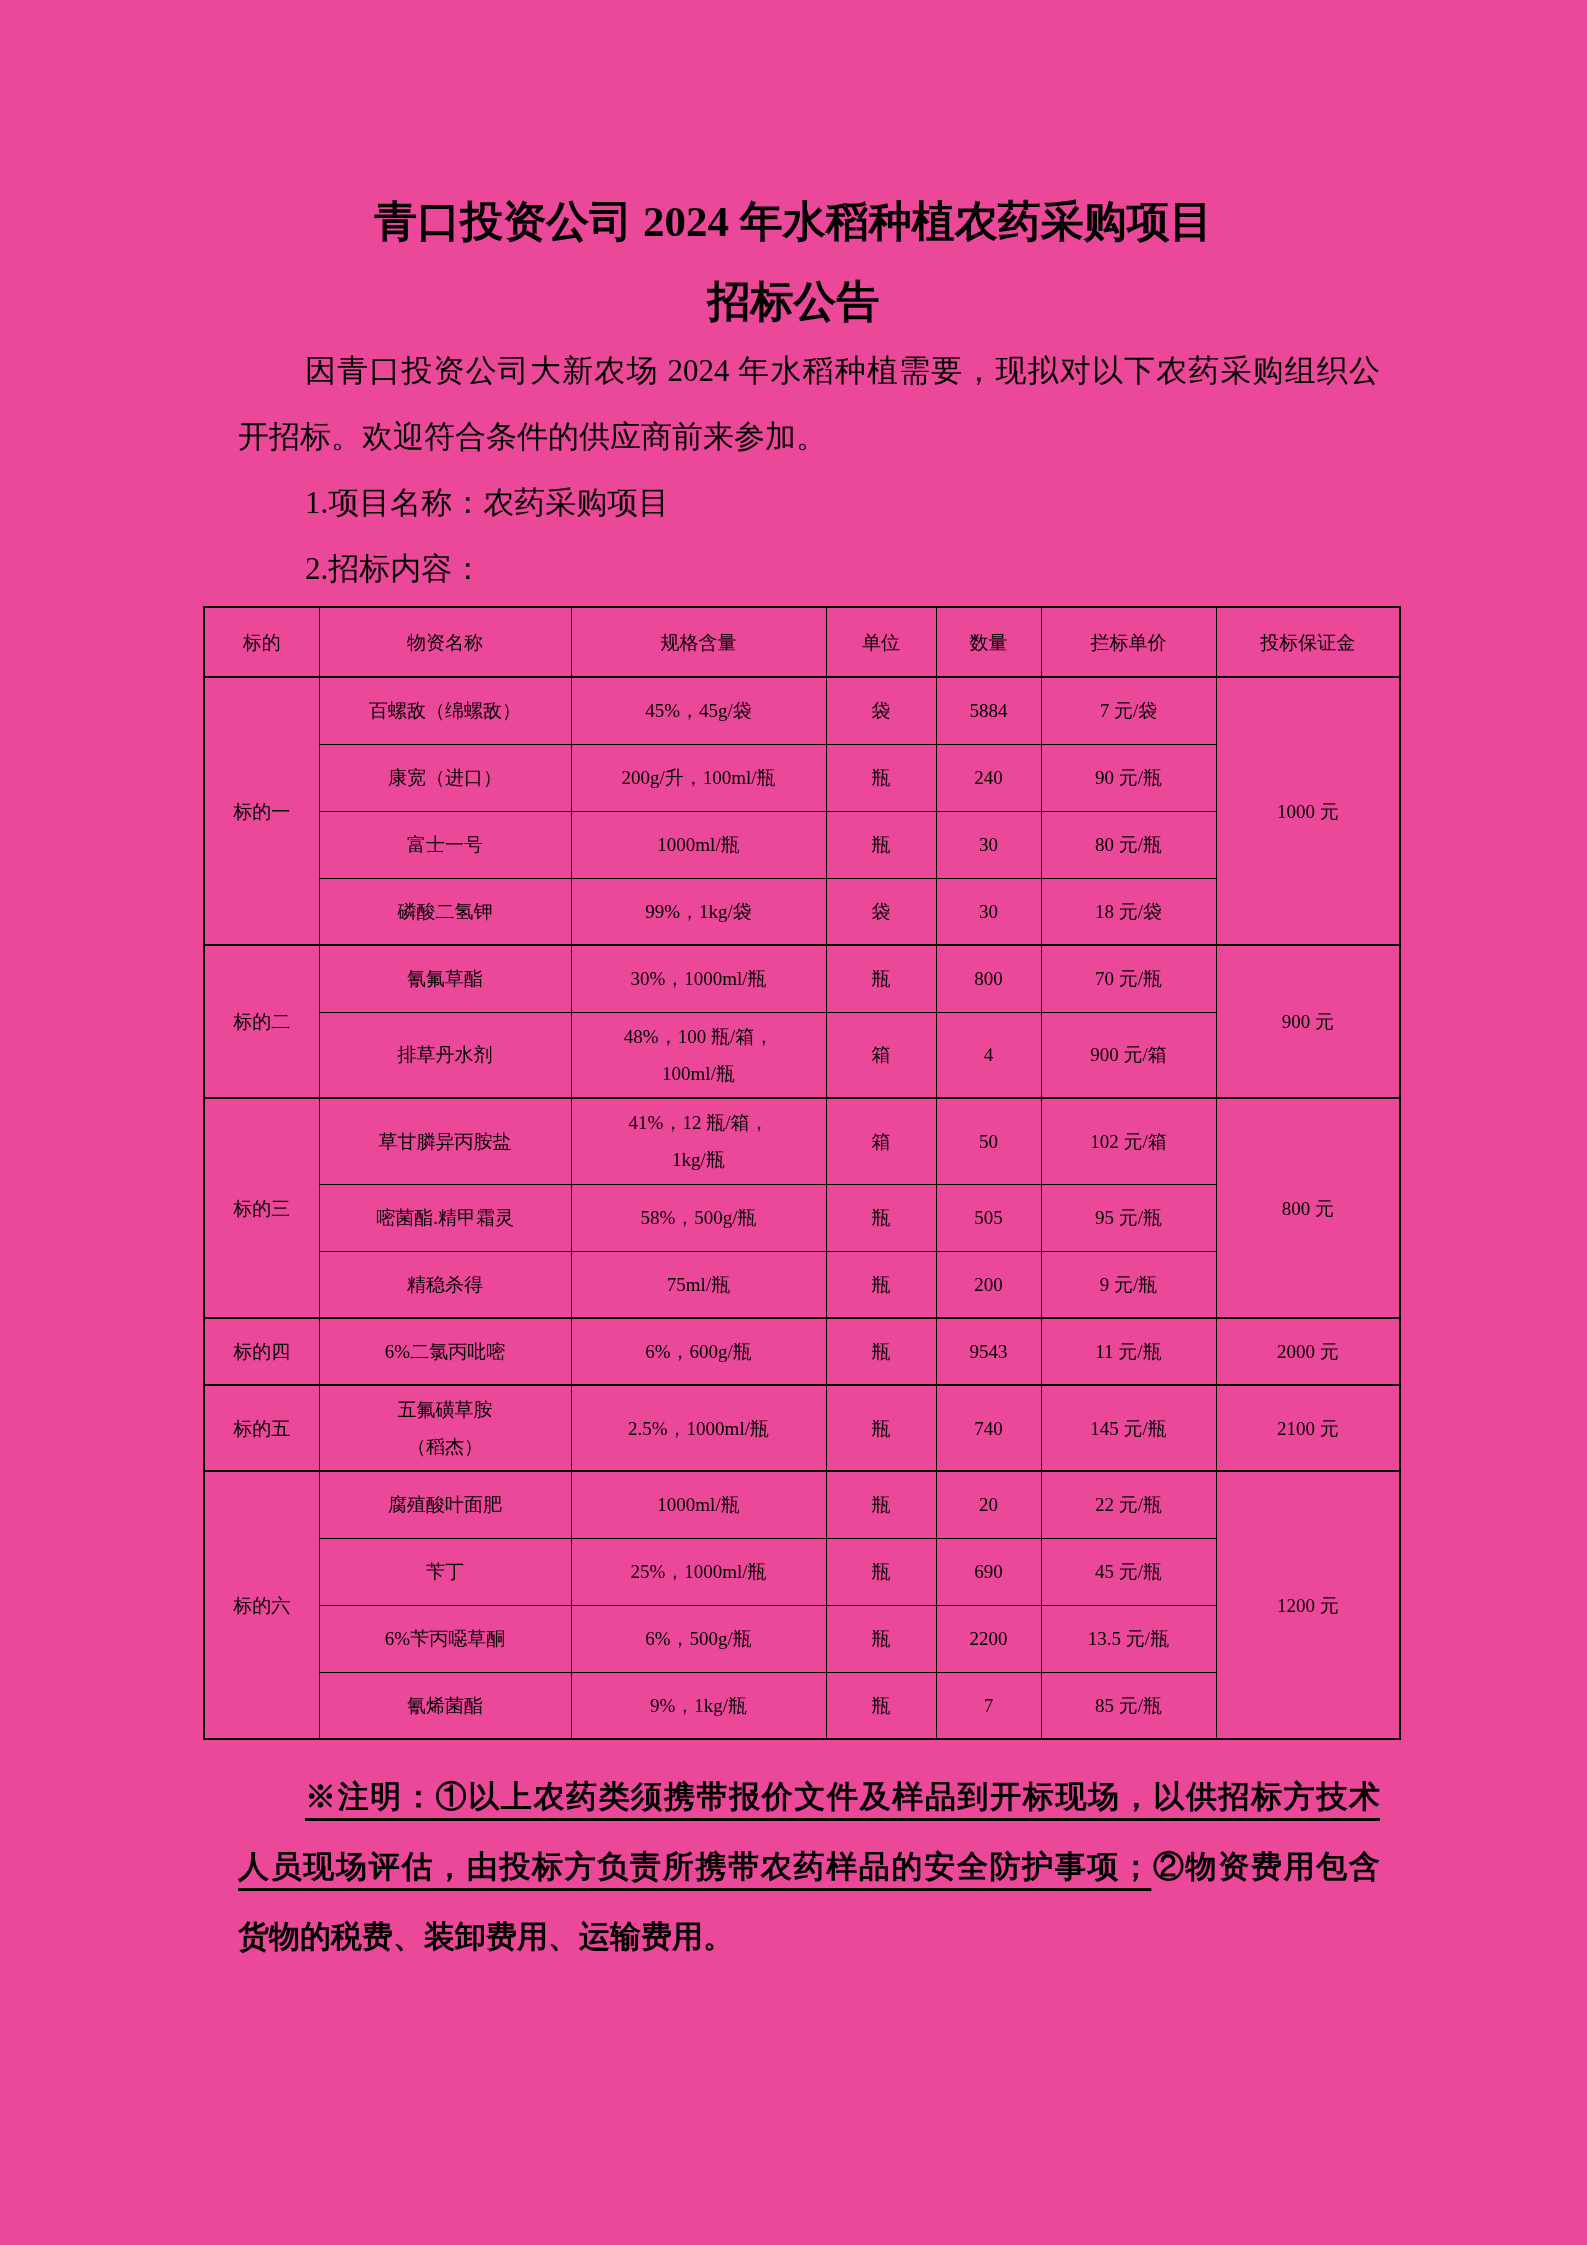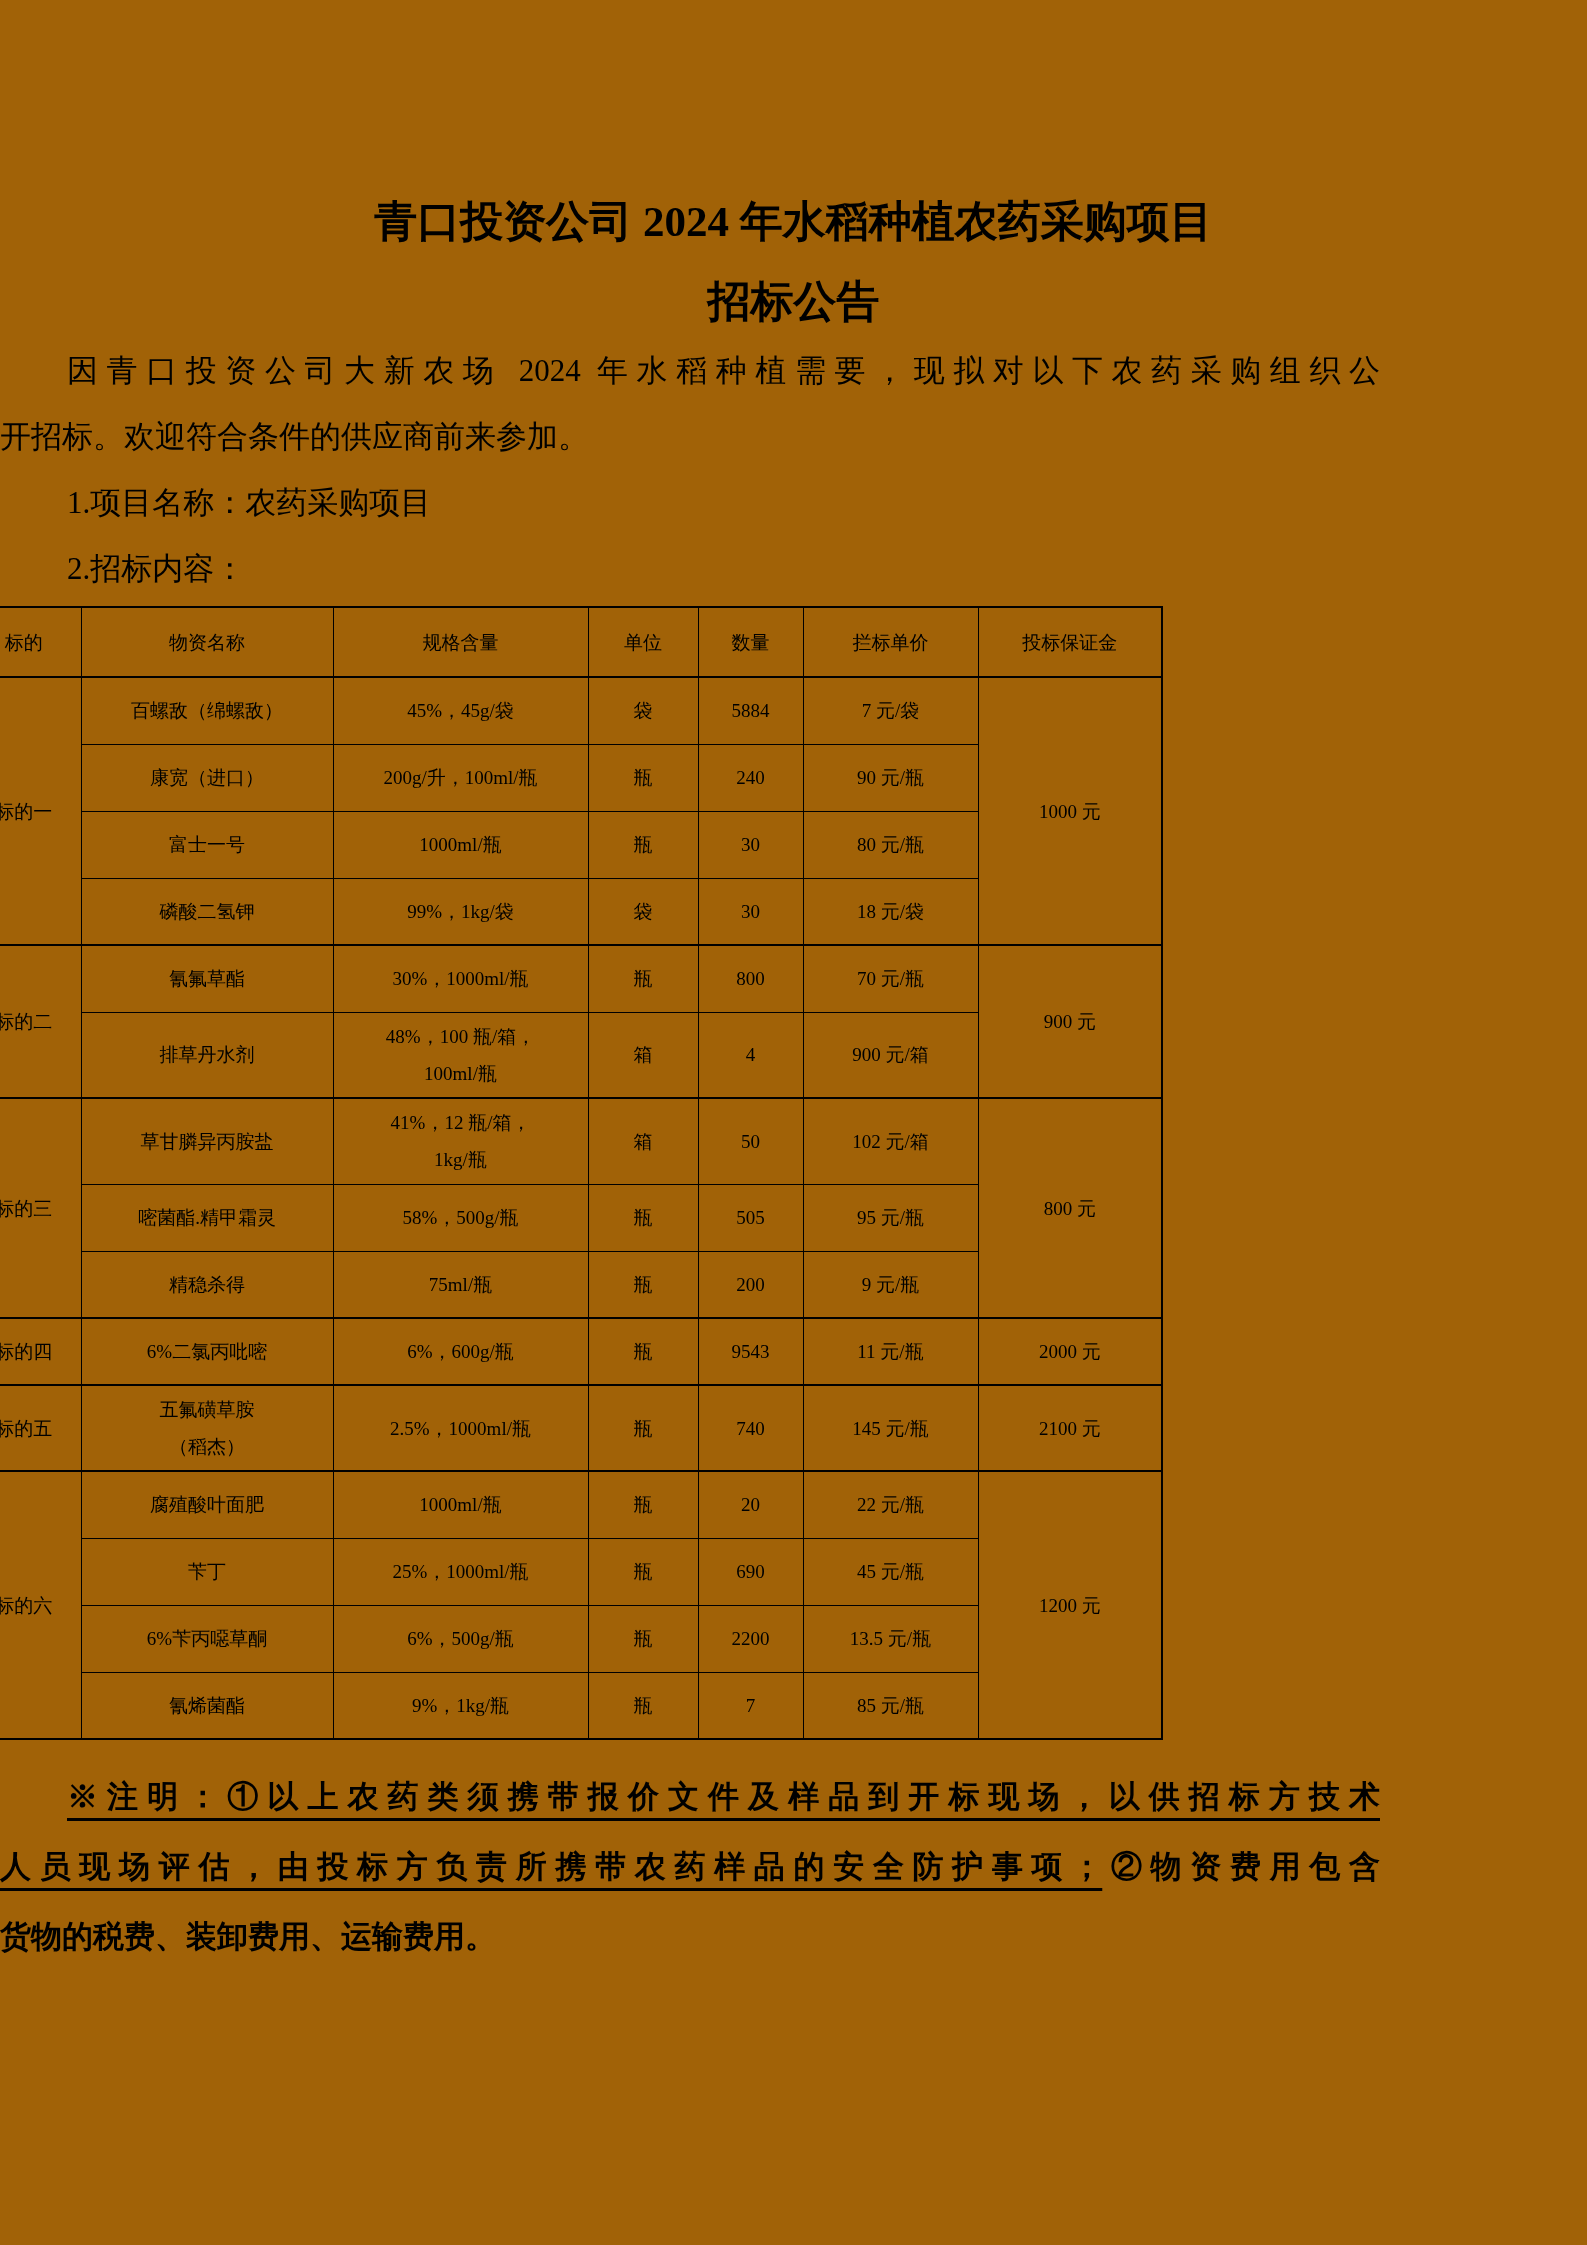--- a/index.html
+++ b/index.html
@@ -1,39 +1,40 @@
 <!DOCTYPE html>
 <html><head>
 <meta charset="utf-8">
 <style>
   html, body { margin: 0; padding: 0; background: #ffffff; }
   .page {
     position: relative;
     width: 1587px;
     height: 2245px;
-    background: #a16207;
+    background: #ec4899;
     color: #000000;
     font-family: "Liberation Serif", "DejaVu Serif", serif;
     overflow: hidden;
   }
   .doc-title {
     padding-top: 196px;
     text-align: center;
     font-size: 43px;
     font-weight: bold;
     line-height: 52px;
   }
   .doc-subtitle {
     margin-top: 28px;
     text-align: center;
     font-size: 43px;
     font-weight: bold;
     line-height: 52px;
   }
   .content {
+    padding-left: 238px;
     padding-right: 207px; 
     font-size: 31px;
     line-height: 66px;
   }
   .textblock { margin-top: 10px; }
   .line { min-height: 66px; }
   .jl { text-align: justify; text-align-last: justify; }
   .first { text-indent: 67px; }
   .sec-heading { font-weight: bold; margin: 0; }
   .item-line { margin: 0; text-indent: 67px; }

